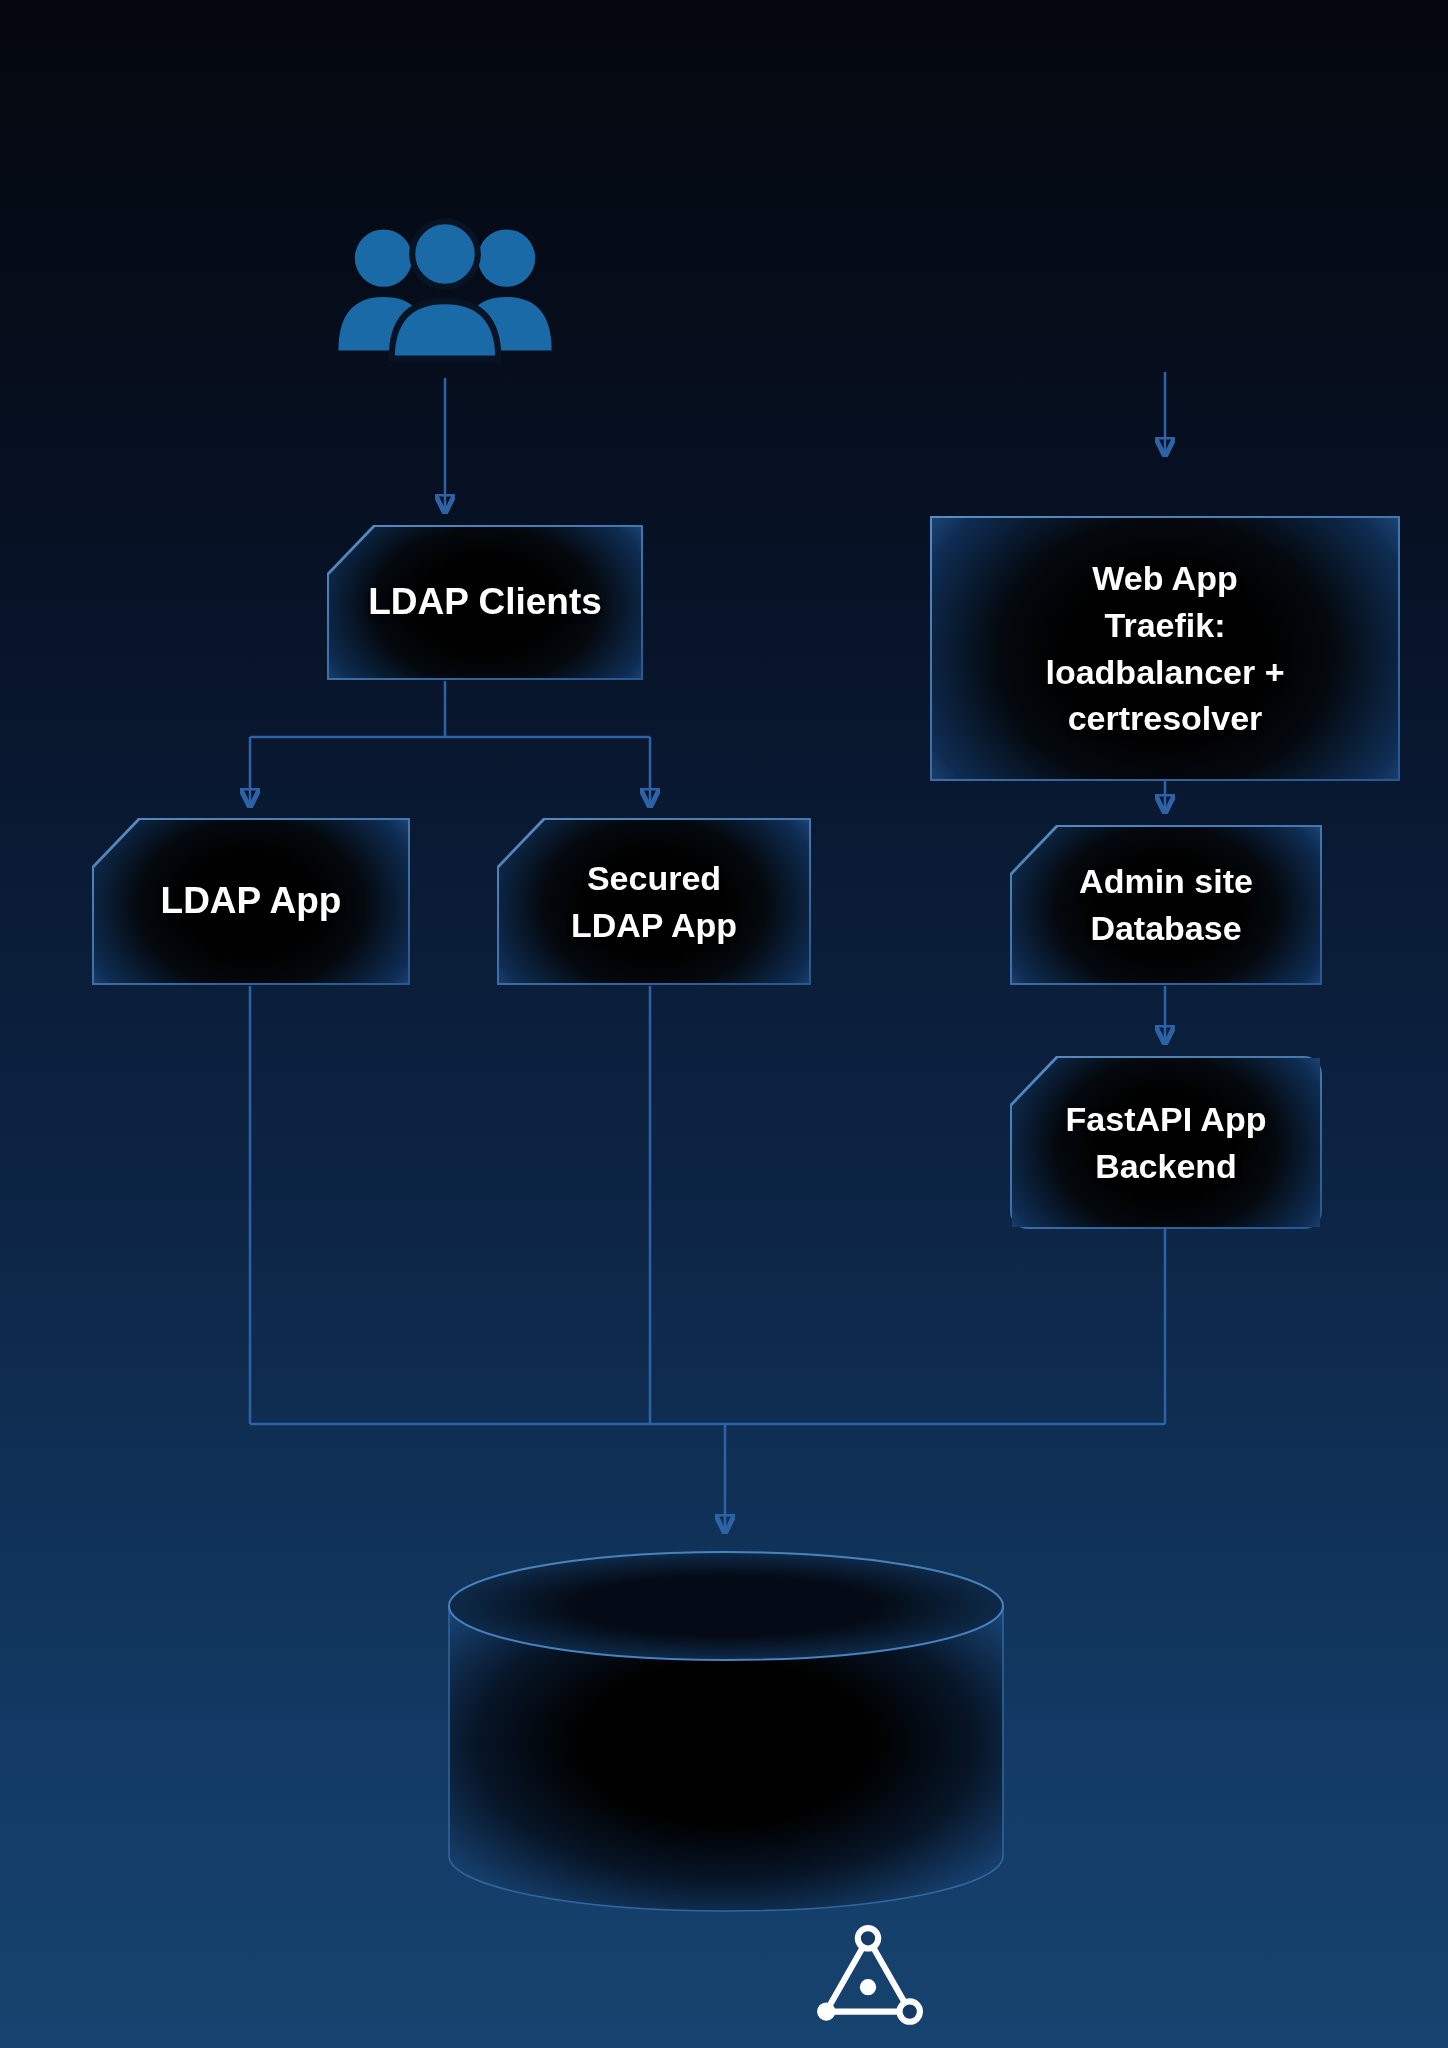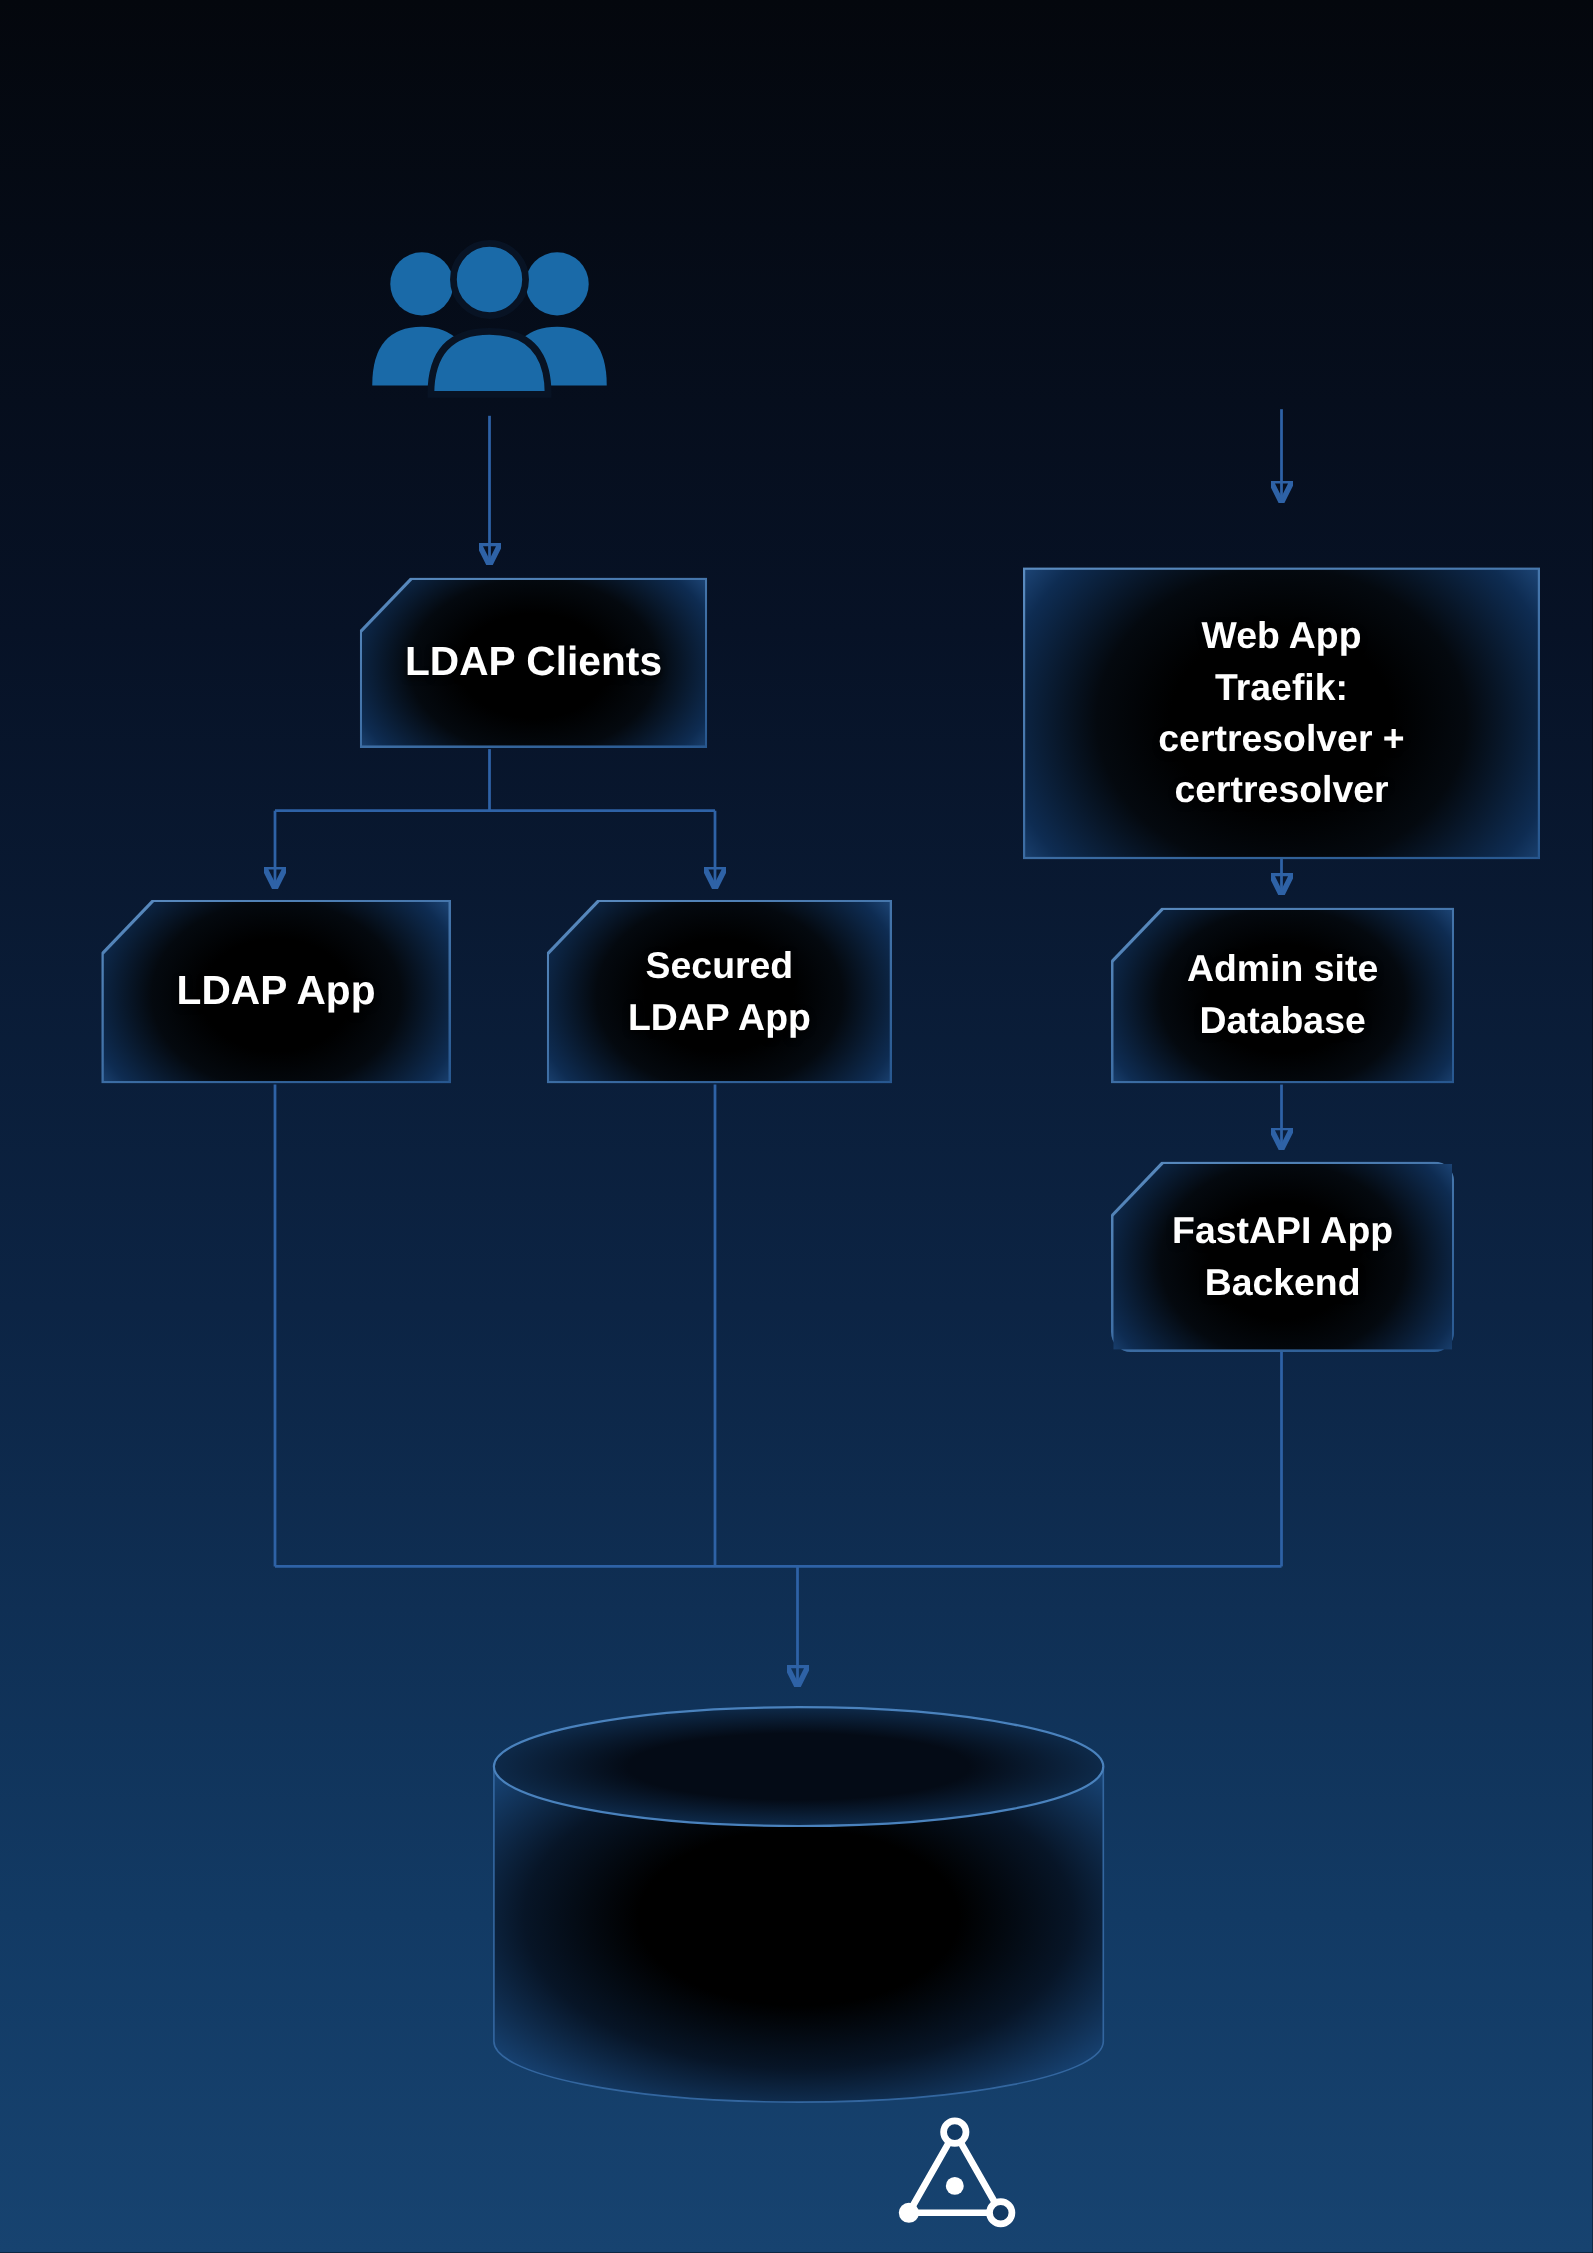--- a/index.html
+++ b/index.html
@@ -134,21 +134,21 @@
     <div class="panel-inner">
       <div>Secured</div>
       <div>LDAP App</div>
     </div>
   </div>
 
   <div class="panel rect f34" style="left:930px; top:468px; width:470px; height:265px;margin-top:48px;">
     <div class="panel-inner">
       <div>Web App</div>
       <div>Traefik:</div>
-      <div>certresolver +</div>
+      <div>loadbalancer +</div>
       <div>certresolver</div>
     </div>
   </div>
 
   <div class="panel chamfer f34" style="left:1010px; top:825px; width:312px; height:160px;">
     <div class="panel-inner">
       <div>Admin site</div>
       <div>Database</div>
     </div>
   </div>

